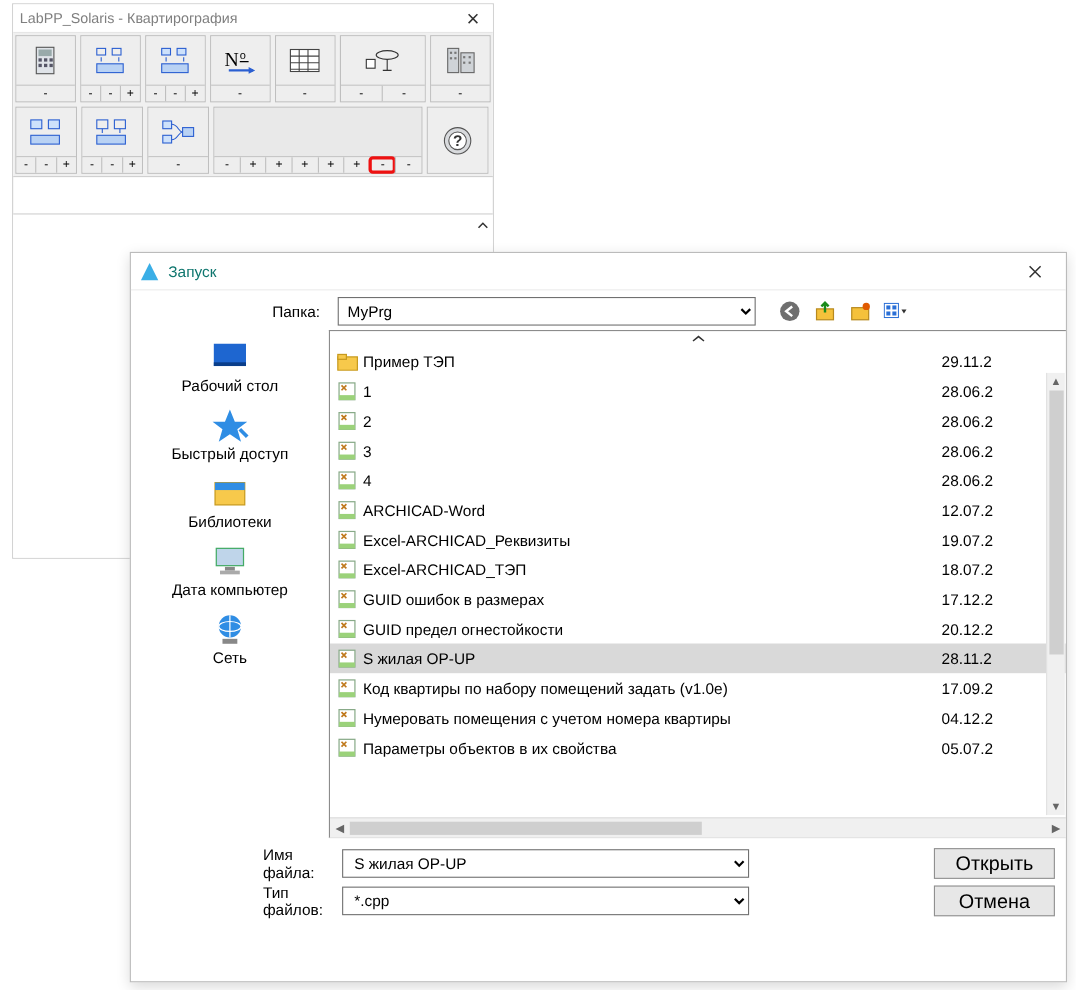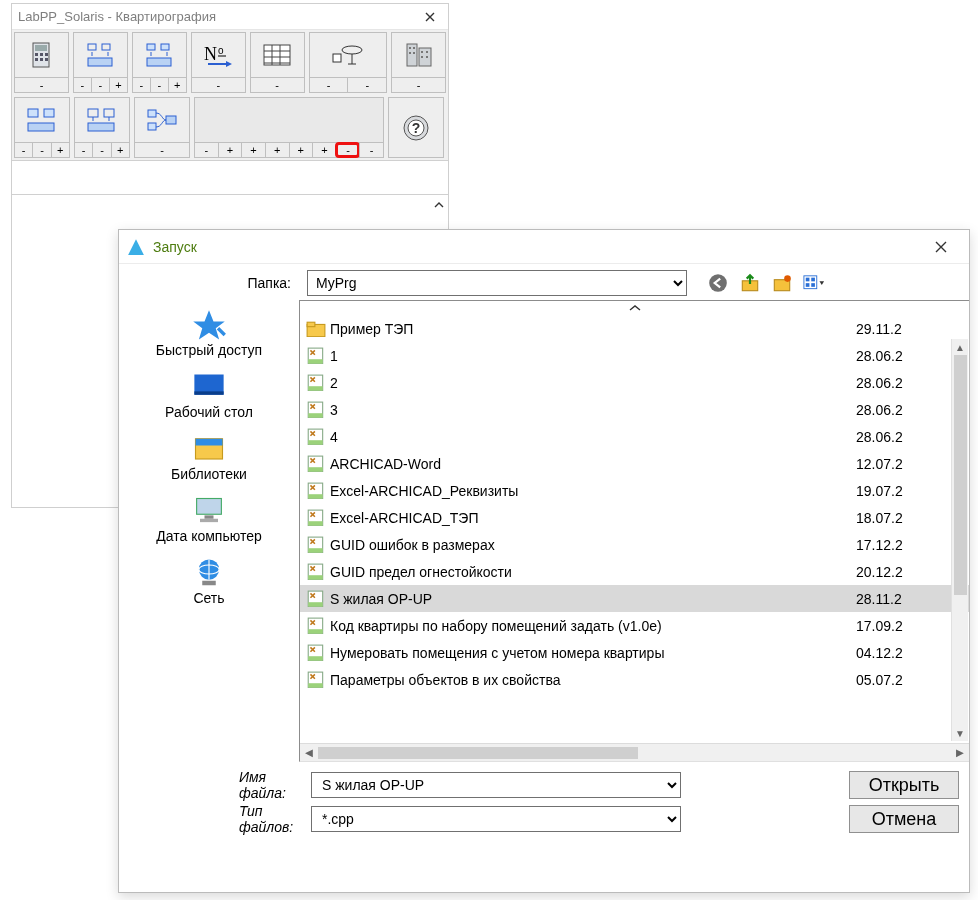--- a/index.html
+++ b/index.html
@@ -120,21 +120,21 @@
   .dlg-titlebar {
     height:34px;
     display:flex;align-items:center;
     padding:0 8px;
     border-bottom:1px solid #ececec;
   }
   .dlg-icon {
     width:18px;height:18px;margin-right:8px;
     display:flex;align-items:center;justify-content:center;
   }
-  .dlg-title { color:#4d7c0f; font-size:14px; flex:1; }
+  .dlg-title { color:#0f766e; font-size:14px; flex:1; }
   .dlg-close {
     width:40px;height:26px;
     display:flex;align-items:center;justify-content:center;
     color:#555;
   }
   .dlg-close svg{width:12px;height:12px;}
 
   .dlg-toprow {
     display:flex;align-items:center;
     padding:6px 26px 4px 10px;
@@ -232,21 +232,21 @@
   .vscroll .arr{height:16px;color:#666;font-size:10px;display:flex;align-items:center;justify-content:center;width:100%;}
   .vscroll .vtrack{flex:1;width:100%;position:relative;}
   .vscroll .vthumb{position:absolute;left:2px;top:0;width:13px;height:240px;background:#cfcfcf;}
 
   .dlg-bottom {
     padding:6px 10px 0 10px;
   }
   .brow {
     display:flex;align-items:center;height:34px;gap:10px;
   }
-  .brow .blab { width:172px; padding-left:110px; font-size:14px;font-style:italic; }
+  .brow .blab { width:172px; padding-left:110px; font-size:14px; }
   .brow .bcombo {
     flex:1; max-width:370px;
     height:26px;border:1px solid #707070;background:#fff;font-size:14px;padding-left:6px;
   }
   .brow .bbtn {
     width:110px;height:28px;
     margin-left:auto;
     background:#e7e7e7;border:1px solid #909090;
     font-size:18px;
   }
@@ -548,34 +548,34 @@
           </svg>
       </span>
     </div>
   </div>
 
   <div class="dlg-body">
     <div class="places" id="places">
         <div class="place">
           <div class="pico">
             <svg viewBox="0 0 32 28">
+              <rect x="3" y="4" width="26" height="18" fill="#1e66d0"></rect>
+              <rect x="3" y="19" width="26" height="3" fill="#0a3e8a"></rect>
+            </svg>
+          </div>
+          <div class="plab">Рабочий стол</div>
+        </div>
+        <div class="place">
+          <div class="pico">
+            <svg viewBox="0 0 32 28">
               <polygon points="16,2 20,12 30,12 22,18 25,28 16,22 7,28 10,18 2,12 12,12" fill="#2f8de4"></polygon>
               <path d="M24 18 L30 24" stroke="#2f8de4" stroke-width="3"></path>
             </svg>
           </div>
           <div class="plab">Быстрый доступ</div>
-        </div>
-        <div class="place">
-          <div class="pico">
-            <svg viewBox="0 0 32 28">
-              <rect x="3" y="4" width="26" height="18" fill="#1e66d0"></rect>
-              <rect x="3" y="19" width="26" height="3" fill="#0a3e8a"></rect>
-            </svg>
-          </div>
-          <div class="plab">Рабочий стол</div>
         </div>
         <div class="place">
           <div class="pico">
             <svg viewBox="0 0 32 28">
               <rect x="4" y="6" width="24" height="18" fill="#f7c94b" stroke="#c79a1e"></rect>
               <rect x="4" y="6" width="24" height="6" fill="#2f8de4"></rect>
             </svg>
           </div>
           <div class="plab">Библиотеки</div>
         </div>

